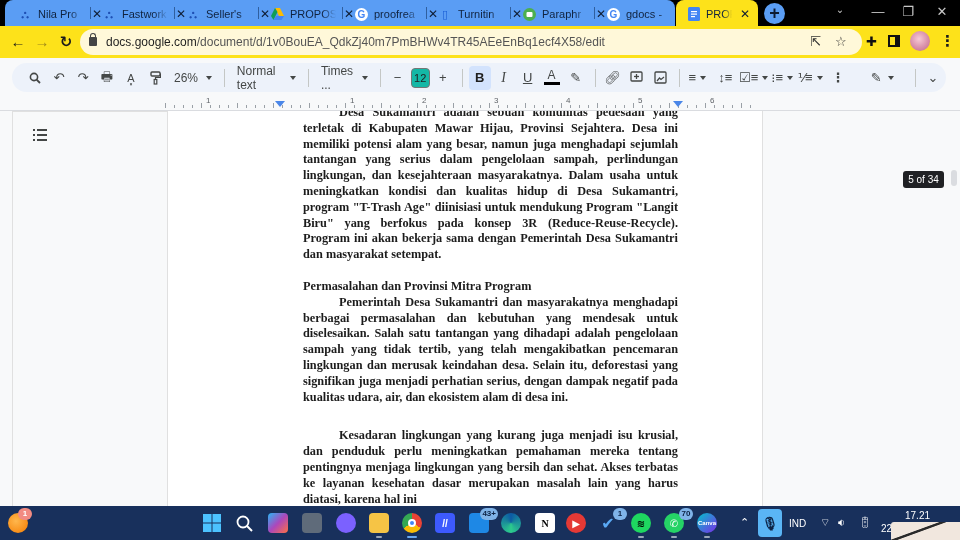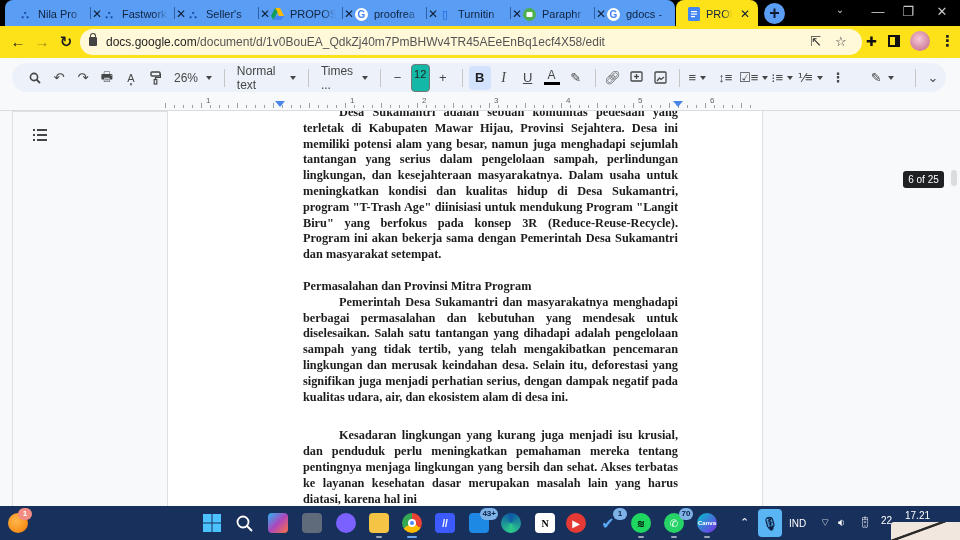--- a/index.html
+++ b/index.html
@@ -30,21 +30,21 @@
   .profile-avatar { position: absolute; left: 910px; top: 5px; width: 20px; height: 20px; border-radius: 50%; background: radial-gradient(circle at 45% 40%, #f7c9d6, #d58aa5 60%, #b66b86); }
   .menu-dots { position: absolute; left: 940px; top: 6px; font-size: 15px; font-weight: bold; color: #1b1b1b; }
 
   
   .toolbar { position: absolute; left: 12px; top: 63px; width: 934px; height: 29px; background: #edf2fa; border-radius: 15px; display: flex; align-items: center; padding-left: 12px; }
   .tb { height: 24px; min-width: 22px; display: flex; align-items: center; justify-content: center; font-size: 13px; color: #444746; margin-right: 2px; border-radius: 4px; }
   .tb.active { background: #d3e3fd; color: #0b57d0; }
   .tb-sep { width: 1px; height: 18px; background: #c4c7c5; margin: 0 6px; }
   .tb-dd { display: flex; align-items: center; font-size: 12px; color: #444746; padding: 0 6px; }
   .caret { display: inline-block; width: 0; height: 0; border-left: 3px solid transparent; border-right: 3px solid transparent; border-top: 4px solid #444746; margin-left: 8px; }
-  .fontsize { width: 24px; height: 28px; border: 1px solid #747775; border-radius: 4px; font-size: 11px; text-align: center; line-height: 18px; color: #1f1f1f; background: #14b8a6; }
+  .fontsize { width: 24px; height: 20px; border: 1px solid #747775; border-radius: 4px; font-size: 11px; text-align: center; line-height: 18px; color: #1f1f1f; background: #14b8a6; }
 
   
   .ruler { position: absolute; left: 165px; top: 96px; width: 600px; height: 14px; }
   .ruler .num { position: absolute; top: 0; font-size: 8px; color: #5f6368; }
   .ruler .tick { position: absolute; bottom: 2px; width: 1px; height: 3px; background: #9aa0a6; }
   .ruler .tick.major { height: 5px; }
   .ruler-line { position: absolute; left: 0; top: 110px; width: 960px; height: 1px; background: #dadce0; }
   .indent-marker { position: absolute; width: 0; height: 0; border-left: 5px solid transparent; border-right: 5px solid transparent; border-top: 6px solid #4a86e8; }
 
   
@@ -354,21 +354,21 @@
 
 <div class="page">
   <div class="doc">
     <p>Desa Sukamantri adalah sebuah komunitas pedesaan yang terletak di Kabupaten Mawar Hijau, Provinsi Sejahtera. Desa ini memiliki potensi alam yang besar, namun juga menghadapi sejumlah tantangan yang serius dalam pengelolaan sampah, perlindungan lingkungan, dan kesejahteraan masyarakatnya. Dalam usaha untuk meningkatkan kondisi dan kualitas hidup di Desa Sukamantri, program "T-Trash Age" diinisiasi untuk mendukung Program "Langit Biru" yang berfokus pada konsep 3R (Reduce-Reuse-Recycle). Program ini akan bekerja sama dengan Pemerintah Desa Sukamantri dan masyarakat setempat.</p>
     <div class="sub">Permasalahan dan Provinsi Mitra Program</div>
     <p>Pemerintah Desa Sukamantri dan masyarakatnya menghadapi berbagai permasalahan dan kebutuhan yang mendesak untuk diselesaikan. Salah satu tantangan yang dihadapi adalah pengelolaan sampah yang tidak tertib, yang telah mengakibatkan pencemaran lingkungan dan merusak keindahan desa. Selain itu, deforestasi yang signifikan juga menjadi perhatian serius, dengan dampak negatif pada kualitas udara, air, dan ekosistem alam di desa ini.</p>
     <p class="gap">Kesadaran lingkungan yang kurang juga menjadi isu krusial, dan penduduk perlu meningkatkan pemahaman mereka tentang pentingnya menjaga lingkungan yang bersih dan sehat. Akses terbatas ke layanan kesehatan dasar merupakan masalah lain yang harus diatasi, karena hal ini</p>
   </div>
 </div>
 
-<div class="page-count">6 of 25</div>
+<div class="page-count">5 of 34</div>
 <div class="scroll-thumb"></div>
 
 <div class="taskbar">
   <div class="tk" style="left:8px; border-radius:50%; background:radial-gradient(circle at 40% 40%, #ffb74d, #f57c00)">
     <span class="badge" style="background:#f28b82; color:#fff; right:-4px">1</span>
   </div>
 
   <div class="tk" style="left:202px">
     <svg width="18" height="18" viewBox="0 0 18 18">
         <rect x="0" y="0" width="8.5" height="8.5" fill="#4cc2ff"></rect>
@@ -405,15 +405,15 @@
   <div class="tk" style="left:664px; border-radius:50%; background:#25d366">✆<span class="badge">70</span><span class="running"></span></div>
   <div class="tk" style="left:697px; border-radius:50%; background:linear-gradient(135deg,#00c4cc,#7d2ae8); font-size:6px">Canva<span class="running"></span></div>
 
   <div class="tray-text" style="left:740px; top:10px; font-size:11px">⌃</div>
   <div class="tk" style="left:758px; top:3px; width:24px; height:28px; background:#5ab5f5; color:#0c2244; font-size:13px">🎙︎</div>
   <div class="tray-text" style="left:789px; top:12px">IND</div>
   <div class="tray-text" style="left:820px; top:10px; font-size:11px">⌔</div>
   <div class="tray-text" style="left:838px; top:10px; font-size:11px">🔉︎</div>
   <div class="tray-text" style="left:858px; top:10px; font-size:11px">🔋︎</div>
   <div class="tray-text" style="left:905px; top:4px">17.21</div>
-  <div class="tray-text" style="left:881px; top:9px">22</div>
+  <div class="tray-text" style="left:881px; top:17px">22</div>
   <div style="position:absolute; left:891px; top:16px; width:69px; height:18px; background:linear-gradient(160deg,#f1e7de 40%,#2a2a2a 42%,#2a2a2a 46%,#f1e7de 48%); border-top-left-radius:3px"></div>
 </div>
 
 </body></html>

